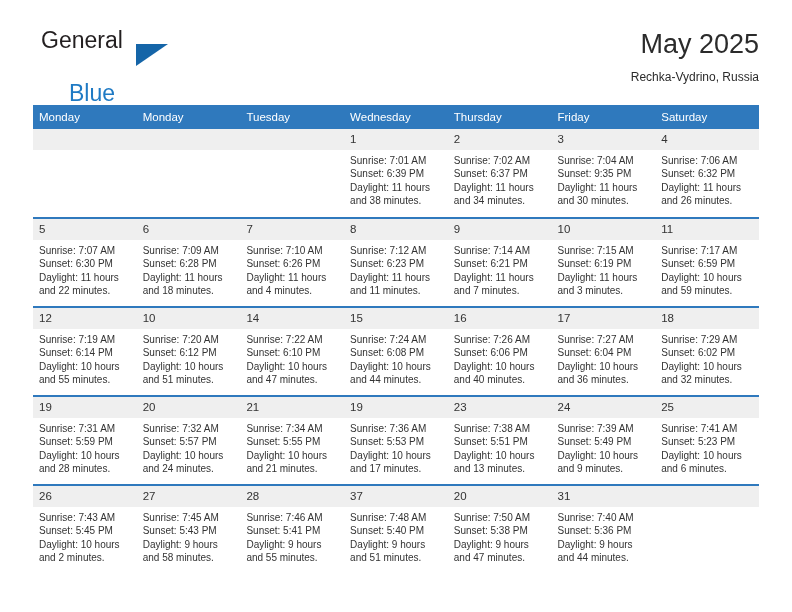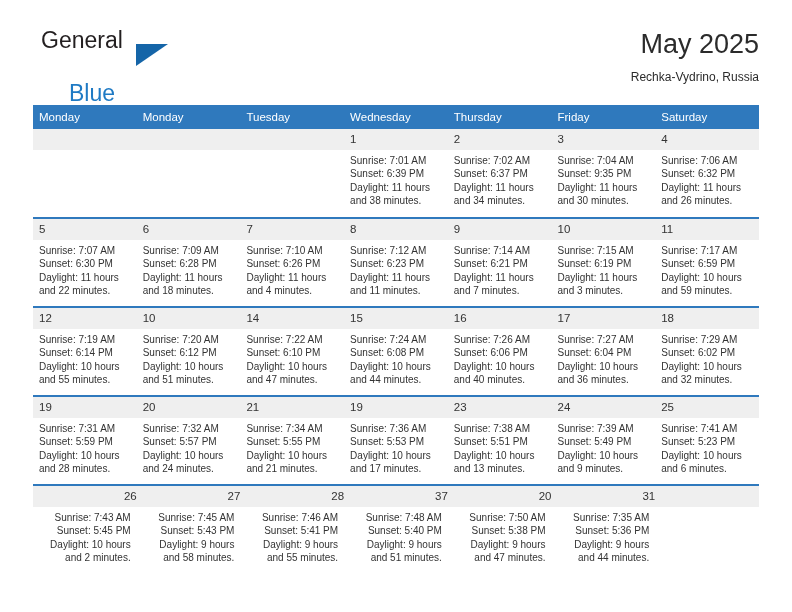--- a/index.html
+++ b/index.html
@@ -112,21 +112,20 @@
   .calendar td {
     vertical-align: top;
     padding: 0;
     border-bottom: 2px solid #2f79bd;
     background: #ffffff;
     height: 89px;
     box-sizing: border-box;
   }
   .calendar tr:last-child td {
     border-bottom: none;
-    text-align: right;
   }
   .daycell {
     height: 100%;
     display: block;
   }
   .daynum {
     background: #efefef;
     font-size: 11.5px;
     line-height: 14px;
     color: #333333;
@@ -530,21 +529,21 @@
                 <div>Sunset: 5:38 PM</div>
                 <div>Daylight: 9 hours</div>
                 <div>and 47 minutes.</div>
               </div>
             </div>
           </td>
           <td>
             <div class="daycell">
               <div class="daynum">31</div>
               <div class="details">
-                <div>Sunrise: 7:35 AM</div>
+                <div>Sunrise: 7:40 AM</div>
                 <div>Sunset: 5:36 PM</div>
                 <div>Daylight: 9 hours</div>
                 <div>and 44 minutes.</div>
               </div>
             </div>
           </td>
           <td class="empty">
             <div class="daycell">
               <div class="daynum"></div>
             </div>

